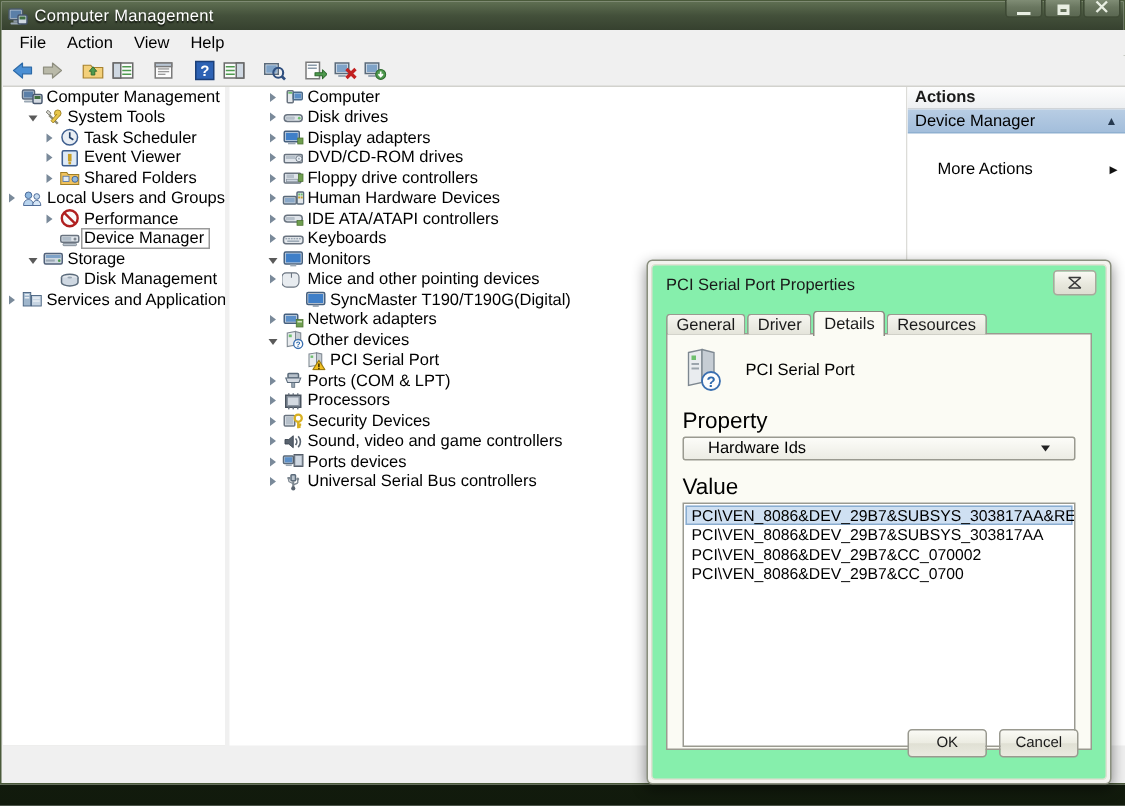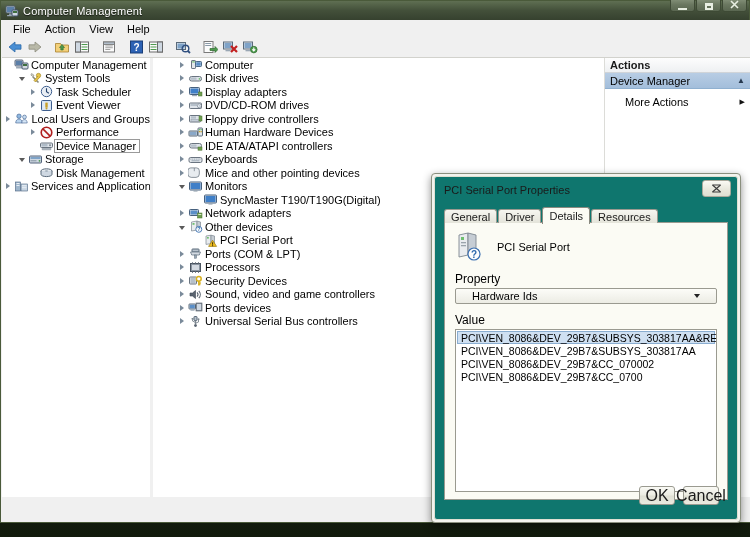--- a/index.html
+++ b/index.html
@@ -121,35 +121,35 @@
     padding-left:5px;font-weight:bold;font-size:11px;color:#1a1a1a;
     box-sizing:border-box;
   }
   #act-dm{
     height:16px;background:linear-gradient(180deg,#b8cde4 0%,#a3bedb 100%);
     border-bottom:1px solid #8fb0d0;
     display:flex;align-items:center;padding:0 5px;font-size:11px;
     box-sizing:border-box;
   }
   #act-dm .spacer{flex:1;}
-  .act-item{height:16px;display:flex;align-items:center;padding:5px 5px 0 20px;font-size:11px;}
+  .act-item{height:16px;display:flex;align-items:center;padding:16px 5px 0 20px;font-size:11px;}
   .act-item .spacer{flex:1;}
 
   
   #dialog{
     position:absolute;left:431px;top:173px;width:310px;height:350px;
     background:#f3f3ee;
     border:1px solid #8a8f7e;
     border-radius:4px;
     box-shadow:0 3px 9px rgba(0,0,0,.45);
     box-sizing:border-box;
   }
   #dlg-frame{
     position:absolute;left:2px;top:2px;right:2px;bottom:2px;
-    background:#0f766e;border:1px solid #dfe0d2;border-radius:3px;
+    background:#86efac;border:1px solid #dfe0d2;border-radius:3px;
     box-sizing:border-box;
   }
   #dlg-title{
     position:absolute;left:0;top:0;width:100%;height:26px;
     display:flex;align-items:center;box-sizing:border-box;padding-left:9px;
     font-size:11px;color:#1a1a1a;
   }
   #dlg-close{
     position:absolute;right:6px;top:3px;width:29px;height:17px;
     background:linear-gradient(180deg,#fafaf4 0%,#e8e8dd 55%,#deded2 100%);
@@ -173,43 +173,43 @@
     height:17px;background:#fbfbf4;border-color:#8a8a80;
     margin-bottom:-1px;position:relative;z-index:3;
   }
   #tabpanel{
     border:1px solid #9a9a90;background:#fbfbf4;
     height:278px;margin-top:-1px;position:relative;
     box-sizing:border-box;padding:8px 10px;
   }
   #dev-row{display:flex;align-items:center;height:32px;}
   #dev-name{margin-left:14px;font-size:11px;}
-  .fld-label{font-size:12px;margin-top:9px;margin-bottom:2px;}
+  .fld-label{font-size:15px;margin-top:9px;margin-bottom:2px;}
   #prop-select{
     height:16px;background:linear-gradient(180deg,#fcfcf8,#ecece4);
     border:1px solid #9a9a90;border-radius:2px;
     display:flex;align-items:center;padding:0 16px;font-size:11px;
     box-sizing:border-box;
   }
   #prop-select .sp{flex:1;}
   #prop-select .cv{width:0;height:0;border-top:4px solid #222;border-left:3.5px solid transparent;border-right:3.5px solid transparent;}
   #value-list{
     background:#fff;border:1px solid #9a9a90;
     height:163px;margin-top:2px;padding:1px;box-sizing:border-box;overflow:hidden;
   }
   .vrow{height:13px;display:flex;align-items:center;padding-left:4px;font-size:10.5px;white-space:nowrap;
         font-family:"Liberation Sans","DejaVu Sans",sans-serif;}
   .vrow.sel{background:#cfe0f2;border:1px solid #8aadd0;box-sizing:border-box;padding-left:3px;}
   #dlg-btns{position:absolute;right:0;bottom:0;display:flex;gap:8px;}
   .dbtn{
-    width:36px;height:19px;
+    width:53px;height:19px;
     background:linear-gradient(180deg,#fafaf5 0%,#ececE2 48%,#e0e0d4 52%,#eaeae0 100%);
     border:1px solid #9a9a90;border-radius:3px;
     display:flex;align-items:center;justify-content:center;
-    font-size:16px;color:#1a1a1a;box-sizing:border-box;
+    font-size:10px;color:#1a1a1a;box-sizing:border-box;
   }
   #dlg-btnbar{position:absolute;left:9px;right:9px;bottom:6px;height:21px;}
 </style>
 </head>
 <body>
 
 <div id="desktop"></div>
 
 <div id="mmc-window">
 
@@ -396,20 +396,34 @@
           </span>
           <span class="tlabel">Event Viewer</span>
         </div>
         <div class="trow">
           <span style="display:inline-block;width:25px"></span>
           <span class="exp">
             <span class="tri-c"></span>
           </span>
           <span class="ticon">
             <svg width="15" height="13" viewBox="0 0 15 13">
+              <path d="M1.5 3 h4 l1 1.3 h7 V11 h-12 z" fill="#f0c25e" stroke="#a07e24" stroke-width=".7"></path>
+              <rect x="3" y="5.5" width="4" height="3.5" fill="#dfeaf6" stroke="#5a7aa8" stroke-width=".6"></rect>
+              <circle cx="11" cy="7.5" r="2" fill="#8fb8e0" stroke="#3f5f8f" stroke-width=".6"></circle>
+            </svg>
+          </span>
+          <span class="tlabel">Shared Folders</span>
+        </div>
+        <div class="trow">
+          <span style="display:inline-block;width:25px"></span>
+          <span class="exp">
+            <span class="tri-c"></span>
+          </span>
+          <span class="ticon">
+            <svg width="15" height="13" viewBox="0 0 15 13">
               <circle cx="5" cy="4.2" r="2.2" fill="#8fb8e0" stroke="#3f5f8f" stroke-width=".6"></circle>
               <path d="M1.7 11 c0-2.6 1.5-4 3.3-4 s3.3 1.4 3.3 4 z" fill="#b9d4ee" stroke="#3f5f8f" stroke-width=".6"></path>
               <circle cx="10.5" cy="5" r="1.9" fill="#c8dcf0" stroke="#3f5f8f" stroke-width=".6"></circle>
               <path d="M7.8 11 c0-2.2 1.2-3.4 2.7-3.4 s2.7 1.2 2.7 3.4 z" fill="#d6e6f6" stroke="#3f5f8f" stroke-width=".6"></path>
             </svg>
           </span>
           <span class="tlabel">Local Users and Groups</span>
         </div>
         <div class="trow">
           <span style="display:inline-block;width:25px"></span>
@@ -616,43 +630,43 @@
               <rect x="9.5" y="5.6" width="1.2" height="1" fill="#9aa7b4"></rect>
               <rect x="11.3" y="5.6" width="1.2" height="1" fill="#9aa7b4"></rect>
               <rect x="3.5" y="7.3" width="8" height="1" fill="#9aa7b4"></rect>
             </svg>
           </span>
           <span class="tlabel">Keyboards</span>
         </div>
         <div class="trow">
           <span style="display:inline-block;width:23px"></span>
           <span class="exp">
-            <span class="tri-c"></span>
-          </span>
-          <span class="ticon">
-            <svg width="15" height="13" viewBox="0 0 15 13">
-              <path d="M4.5 2.5 h6 a3 3 0 0 1 3 3 v3.5 a3.5 3.5 0 0 1 -3.5 3.5 h-5 a3.5 3.5 0 0 1 -3.5 -3.5 v-3.5 a3 3 0 0 1 3 -3 z" fill="#e8ecf0" stroke="#6a7480" stroke-width=".8" transform="translate(-1.5,-0.5) scale(.95)"></path>
-              <path d="M6.3 2 v3.2" stroke="#6a7480" stroke-width=".7"></path>
-            </svg>
-          </span>
-          <span class="tlabel">Mice and other pointing devices</span>
-        </div>
-        <div class="trow">
-          <span style="display:inline-block;width:23px"></span>
-          <span class="exp">
             <span class="tri-o"></span>
           </span>
           <span class="ticon">
             <svg width="15" height="13" viewBox="0 0 15 13">
               <rect x="1.5" y="2" width="12" height="8" rx="1" fill="#d4dae2" stroke="#46607e"></rect>
               <rect x="2.5" y="3" width="10" height="6" fill="#3f7fc8"></rect>
               <rect x="5.5" y="10.2" width="4" height="1.4" fill="#9aa7b4"></rect>
             </svg>
           </span>
           <span class="tlabel">Monitors</span>
+        </div>
+        <div class="trow">
+          <span style="display:inline-block;width:23px"></span>
+          <span class="exp">
+            <span class="tri-c"></span>
+          </span>
+          <span class="ticon">
+            <svg width="15" height="13" viewBox="0 0 15 13">
+              <path d="M4.5 2.5 h6 a3 3 0 0 1 3 3 v3.5 a3.5 3.5 0 0 1 -3.5 3.5 h-5 a3.5 3.5 0 0 1 -3.5 -3.5 v-3.5 a3 3 0 0 1 3 -3 z" fill="#e8ecf0" stroke="#6a7480" stroke-width=".8" transform="translate(-1.5,-0.5) scale(.95)"></path>
+              <path d="M6.3 2 v3.2" stroke="#6a7480" stroke-width=".7"></path>
+            </svg>
+          </span>
+          <span class="tlabel">Mice and other pointing devices</span>
         </div>
         <div class="trow">
           <span style="display:inline-block;width:38px"></span>
           <span class="exp"></span>
           <span class="ticon">
             <svg width="15" height="13" viewBox="0 0 15 13">
               <rect x="1.5" y="2" width="12" height="8" rx="1" fill="#d4dae2" stroke="#46607e"></rect>
               <rect x="2.5" y="3" width="10" height="6" fill="#3f7fc8"></rect>
               <rect x="5.5" y="10.2" width="4" height="1.4" fill="#9aa7b4"></rect>
             </svg>

